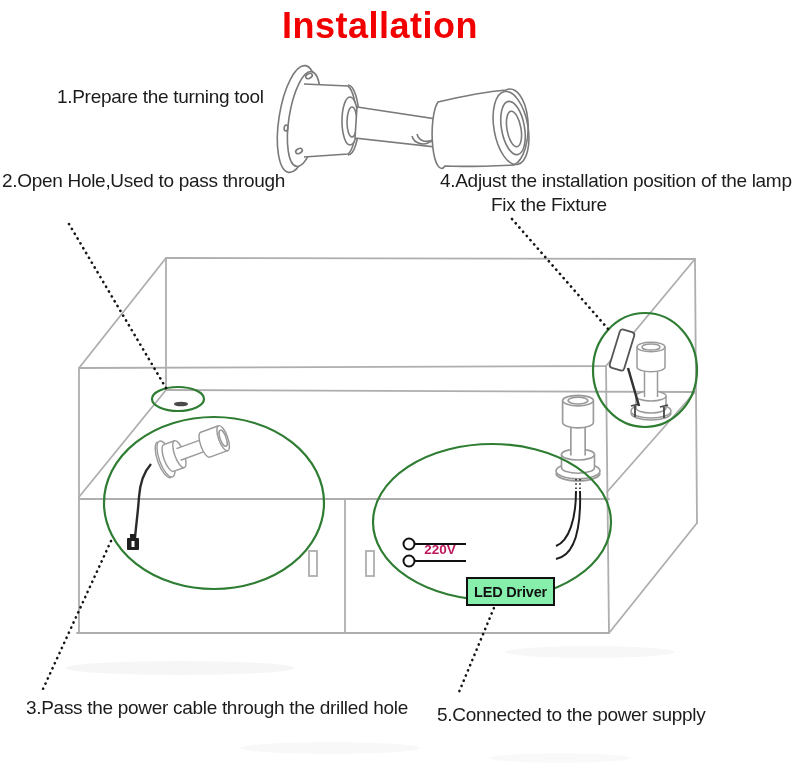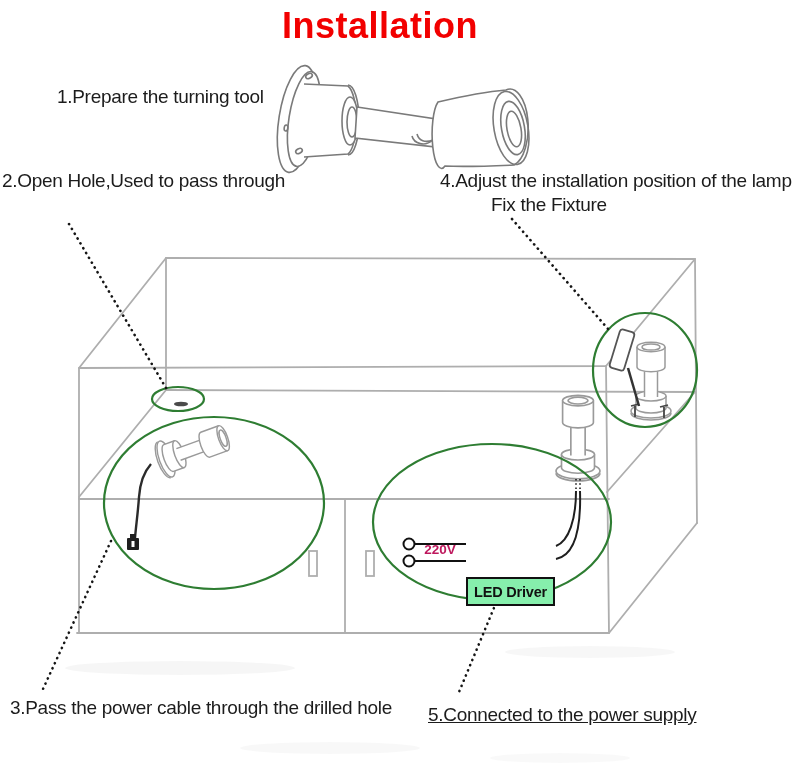--- a/index.html
+++ b/index.html
@@ -13,22 +13,22 @@
     font-size:36px;font-weight:bold;color:#f20000;white-space:nowrap;letter-spacing:0.5px;
   }
   .step{
     position:absolute;font-size:19px;letter-spacing:-0.3px;color:#1c1c1c;white-space:nowrap;
   }
   .step1{left:57px;top:86px;}
   .step2a{left:2px;top:170px;}
   .step2b{left:33px;top:194px;}
   .step4a{left:440px;top:170px;text-align:right;}
   .step4b{left:447px;top:194px;margin-left:44px;}
-  .step3{left:10px;top:697px;}
-  .step5{left:428px;top:704px;text-decoration:underline;}
+  .step3{left:26px;top:697px;}
+  .step5{left:437px;top:704px;}
   .voltage{
     position:absolute;left:417px;top:542px;width:46px;text-align:center;
     font-size:13.5px;font-weight:bold;color:#be185d;white-space:nowrap;
   }
   .driver-box{
     position:absolute;left:466px;top:536px;width:89px;height:29px;box-sizing:border-box;
     border:2px solid #111;background:#86efac;display:flex;align-items:center;justify-content:center;
     font-size:14.5px;font-weight:bold;color:#111;letter-spacing:-0.2px;white-space:nowrap;margin-top:41px;
   }
 </style>

